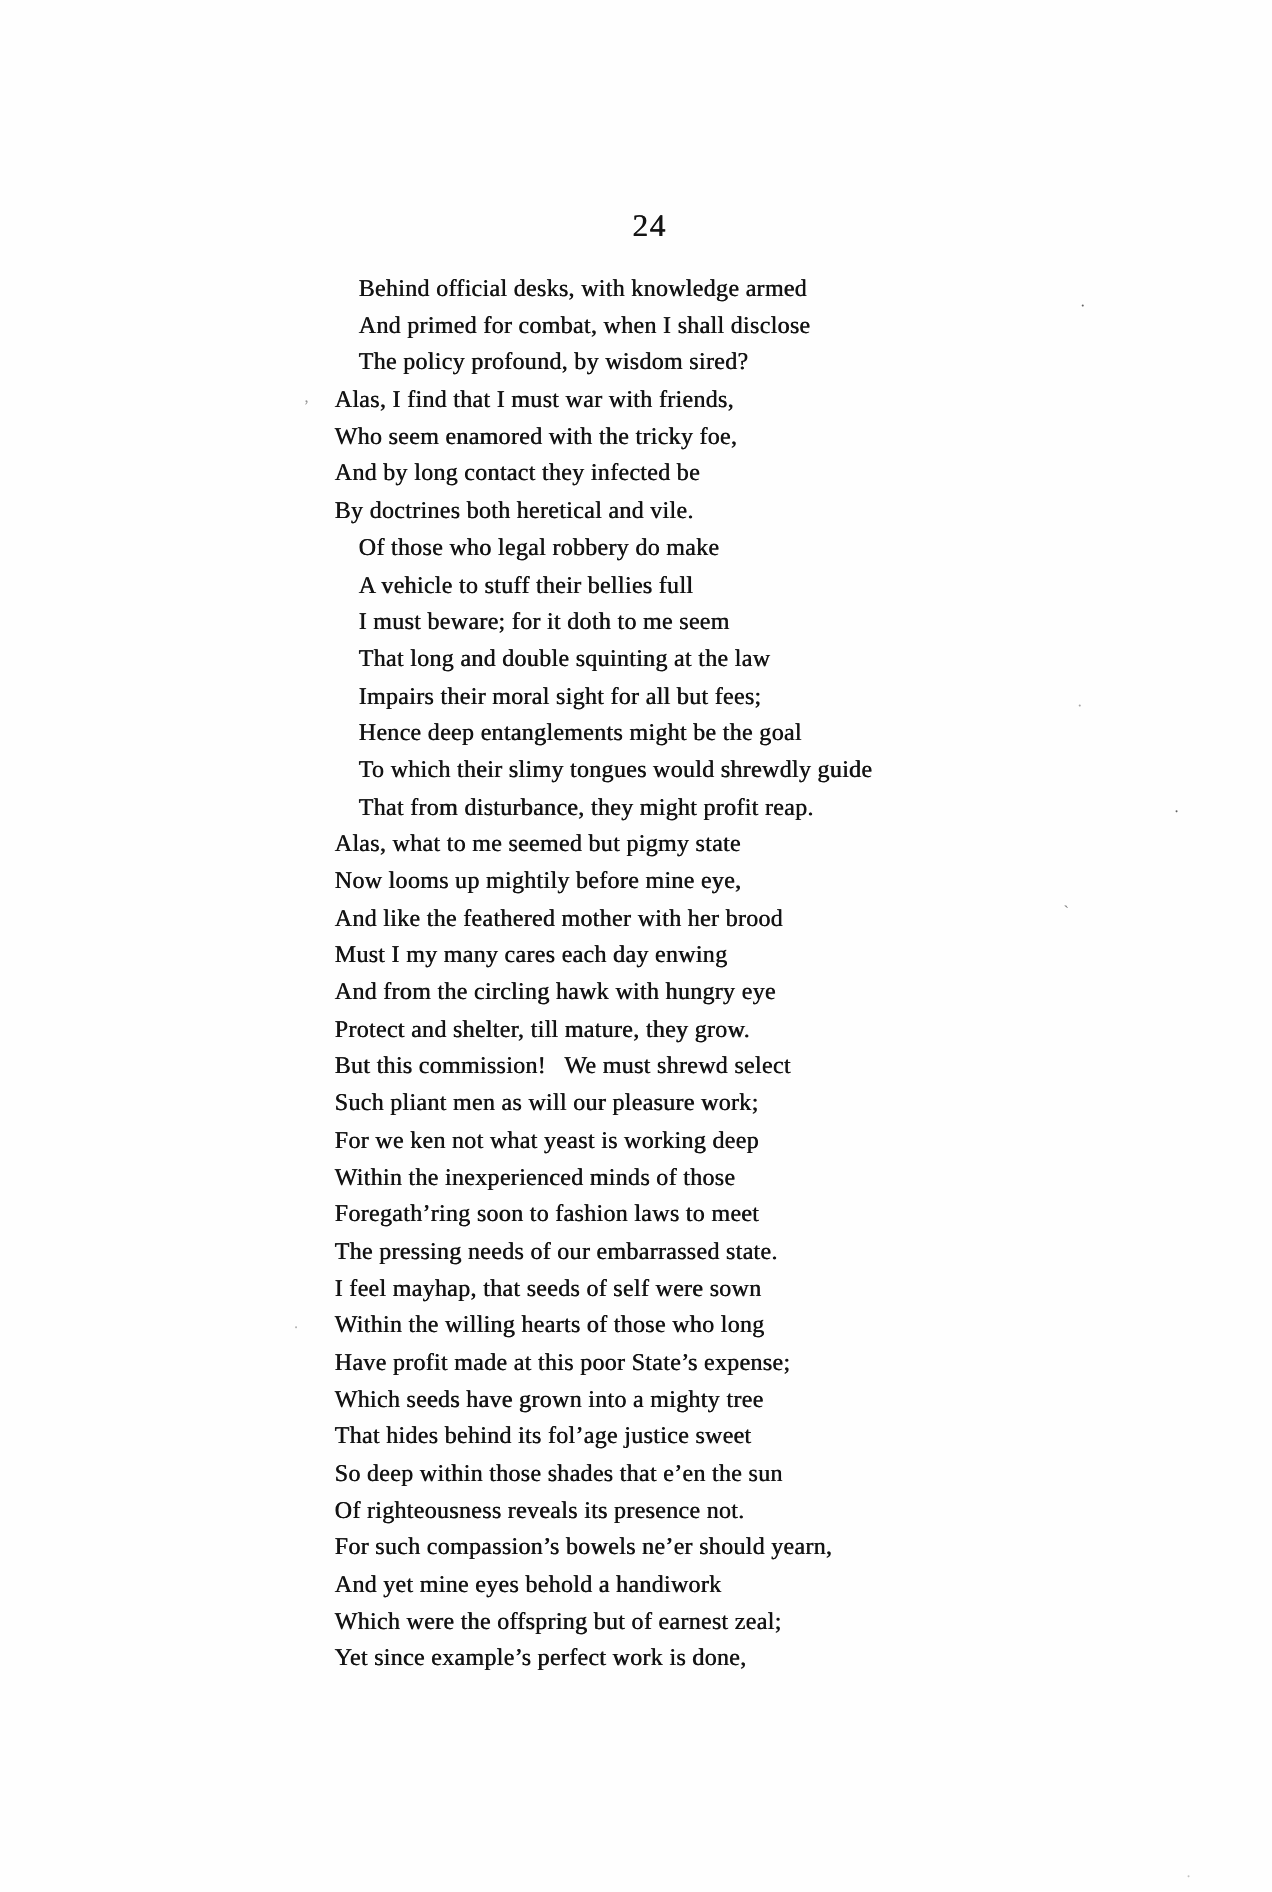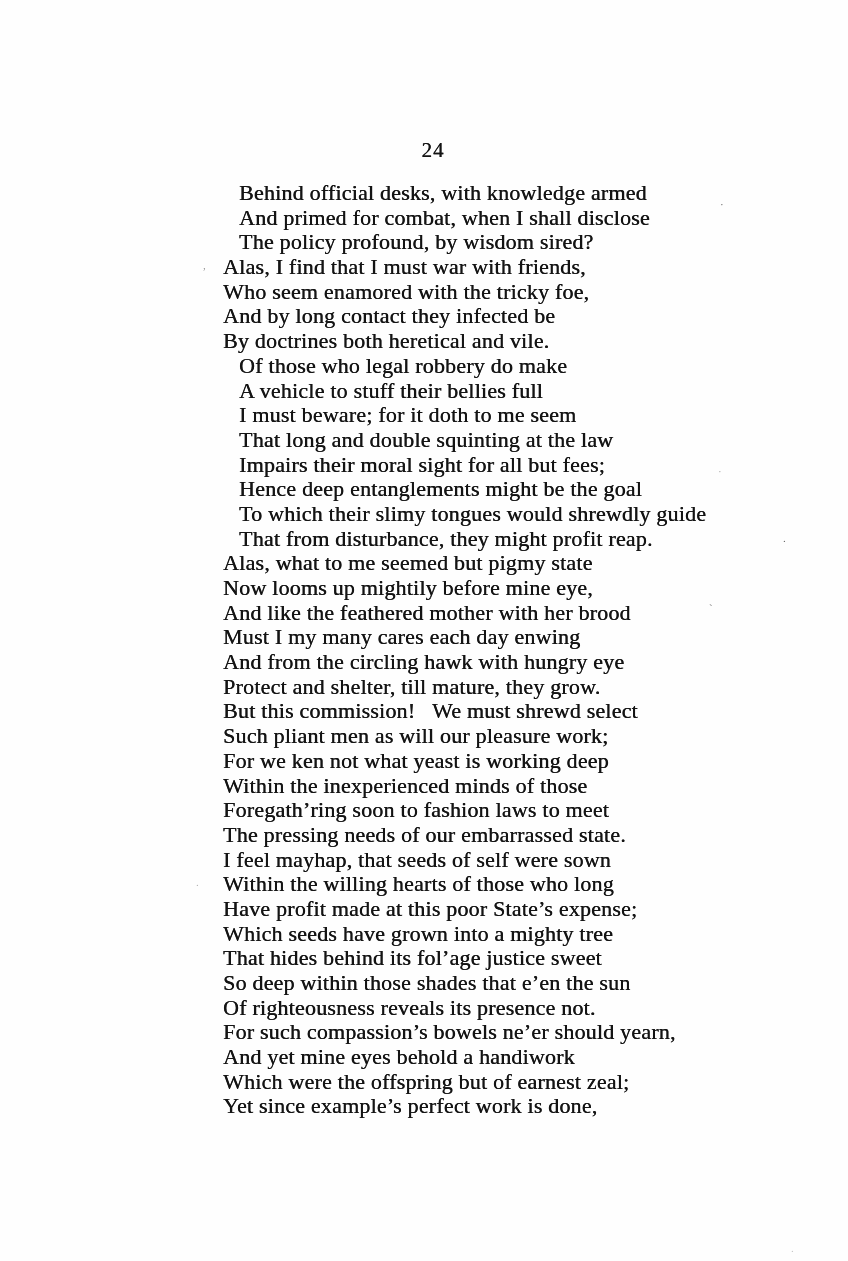--- a/index.html
+++ b/index.html
@@ -23,21 +23,21 @@
     width: 866px;
     text-align: center;
     font-size: 21px;
     letter-spacing: 1px;
     text-shadow: 0.3px 0 0 currentColor;
   }
   .poem {
     position: absolute;
     left: 223px;
     top: 181px;
-    font-size: 22px;
+    font-size: 16px;
     line-height: 24.7px;
     letter-spacing: 0.2px;
     white-space: pre;
     text-shadow: 0.35px 0 0 currentColor;
   }
   .line {
     height: 24.7px;
   }
   .line.indent {
     padding-left: 16px;

